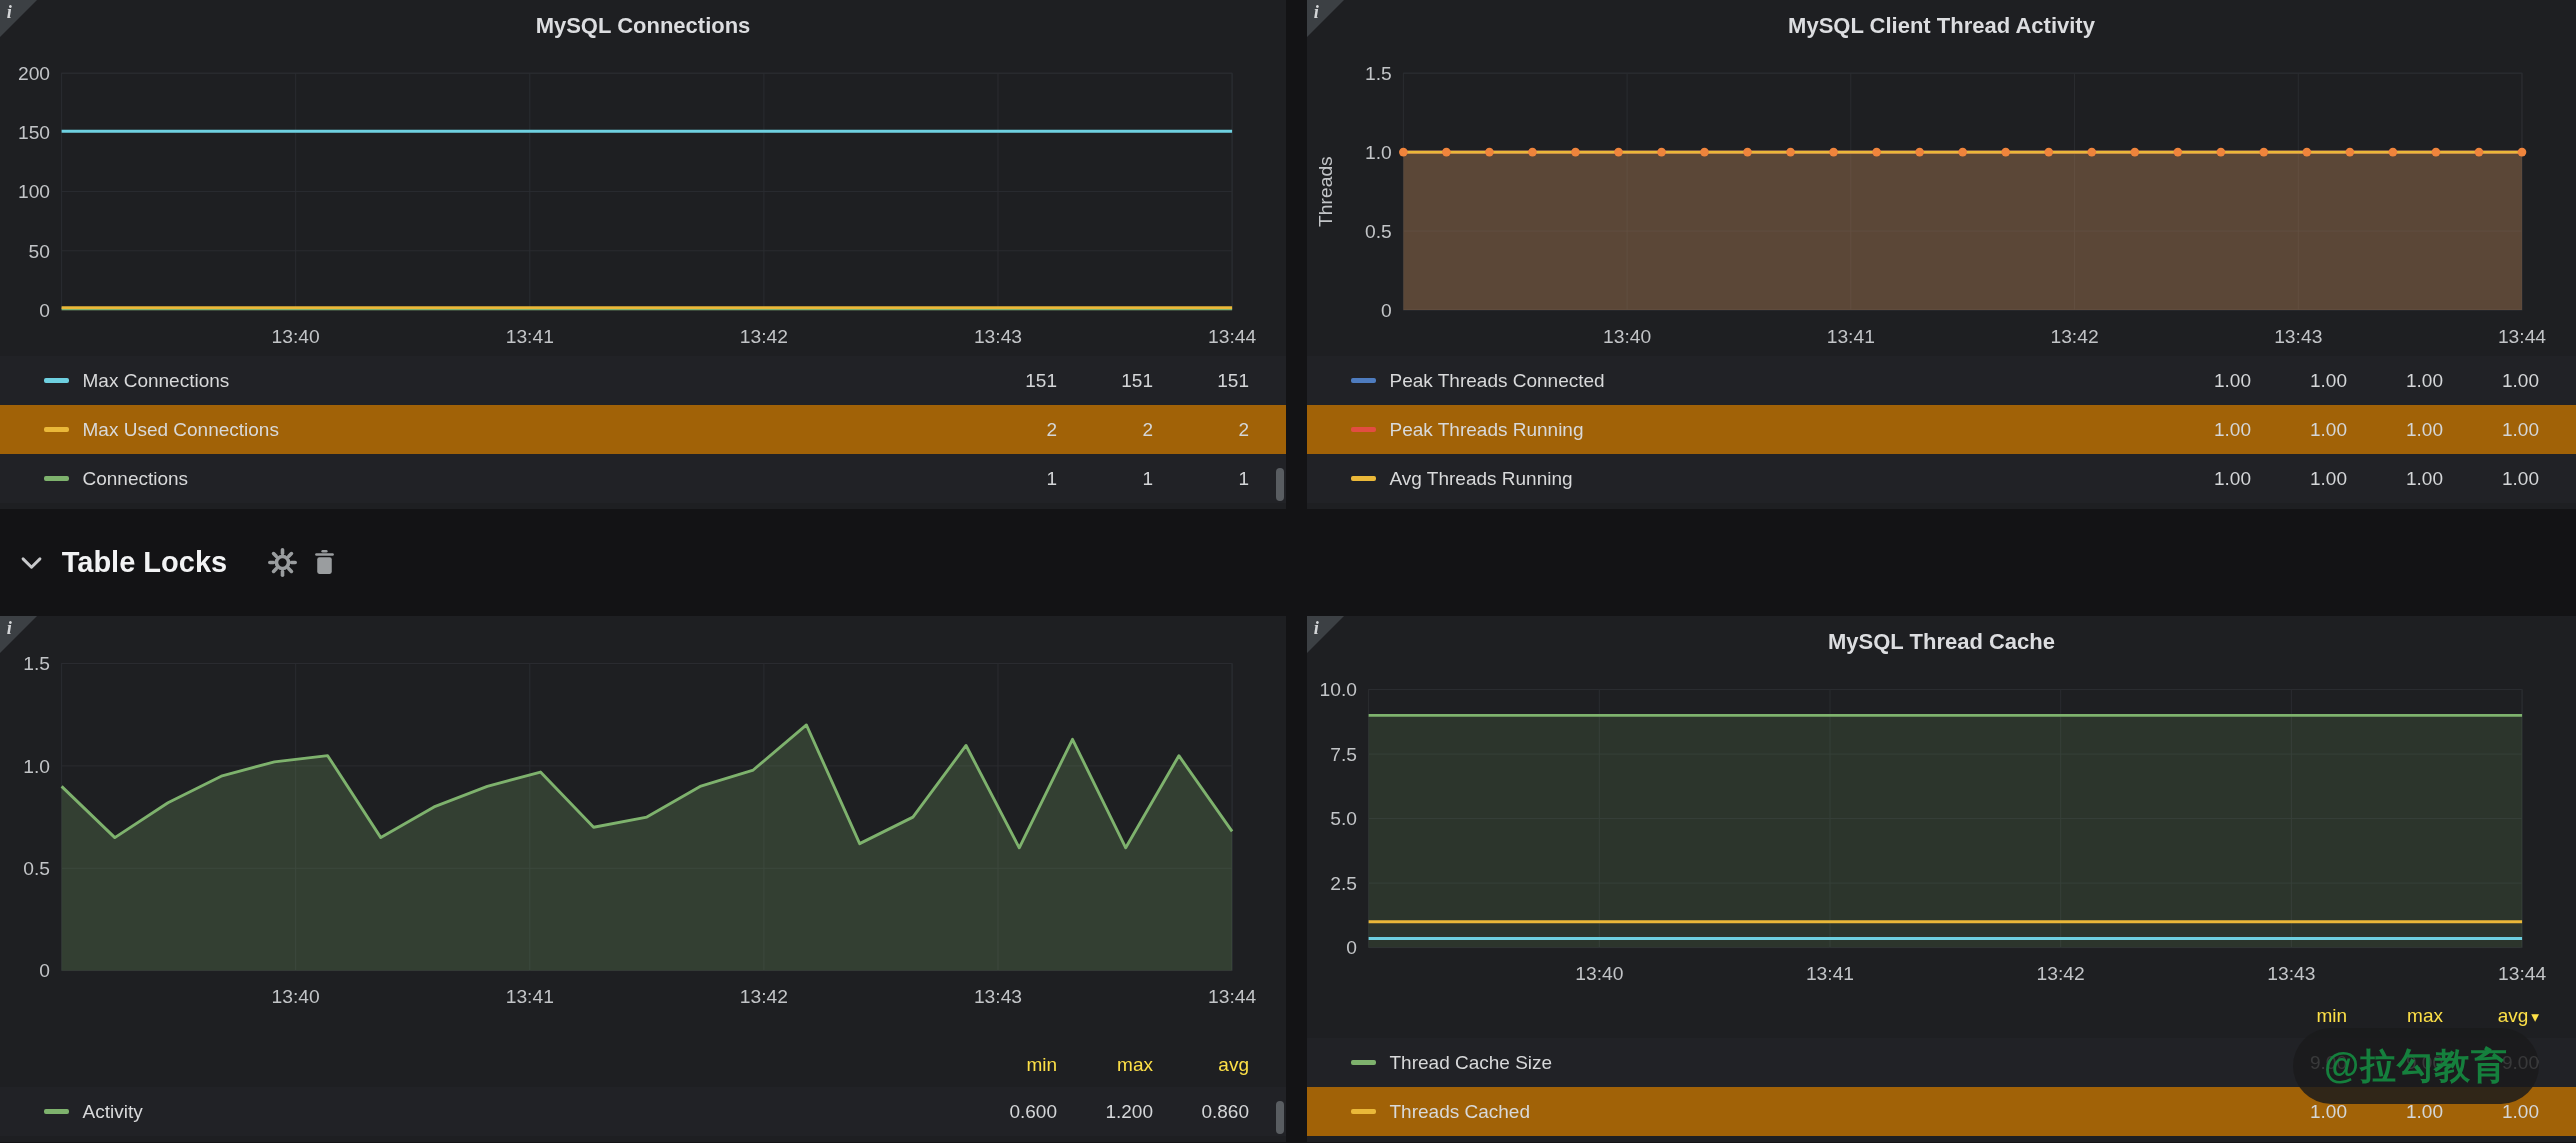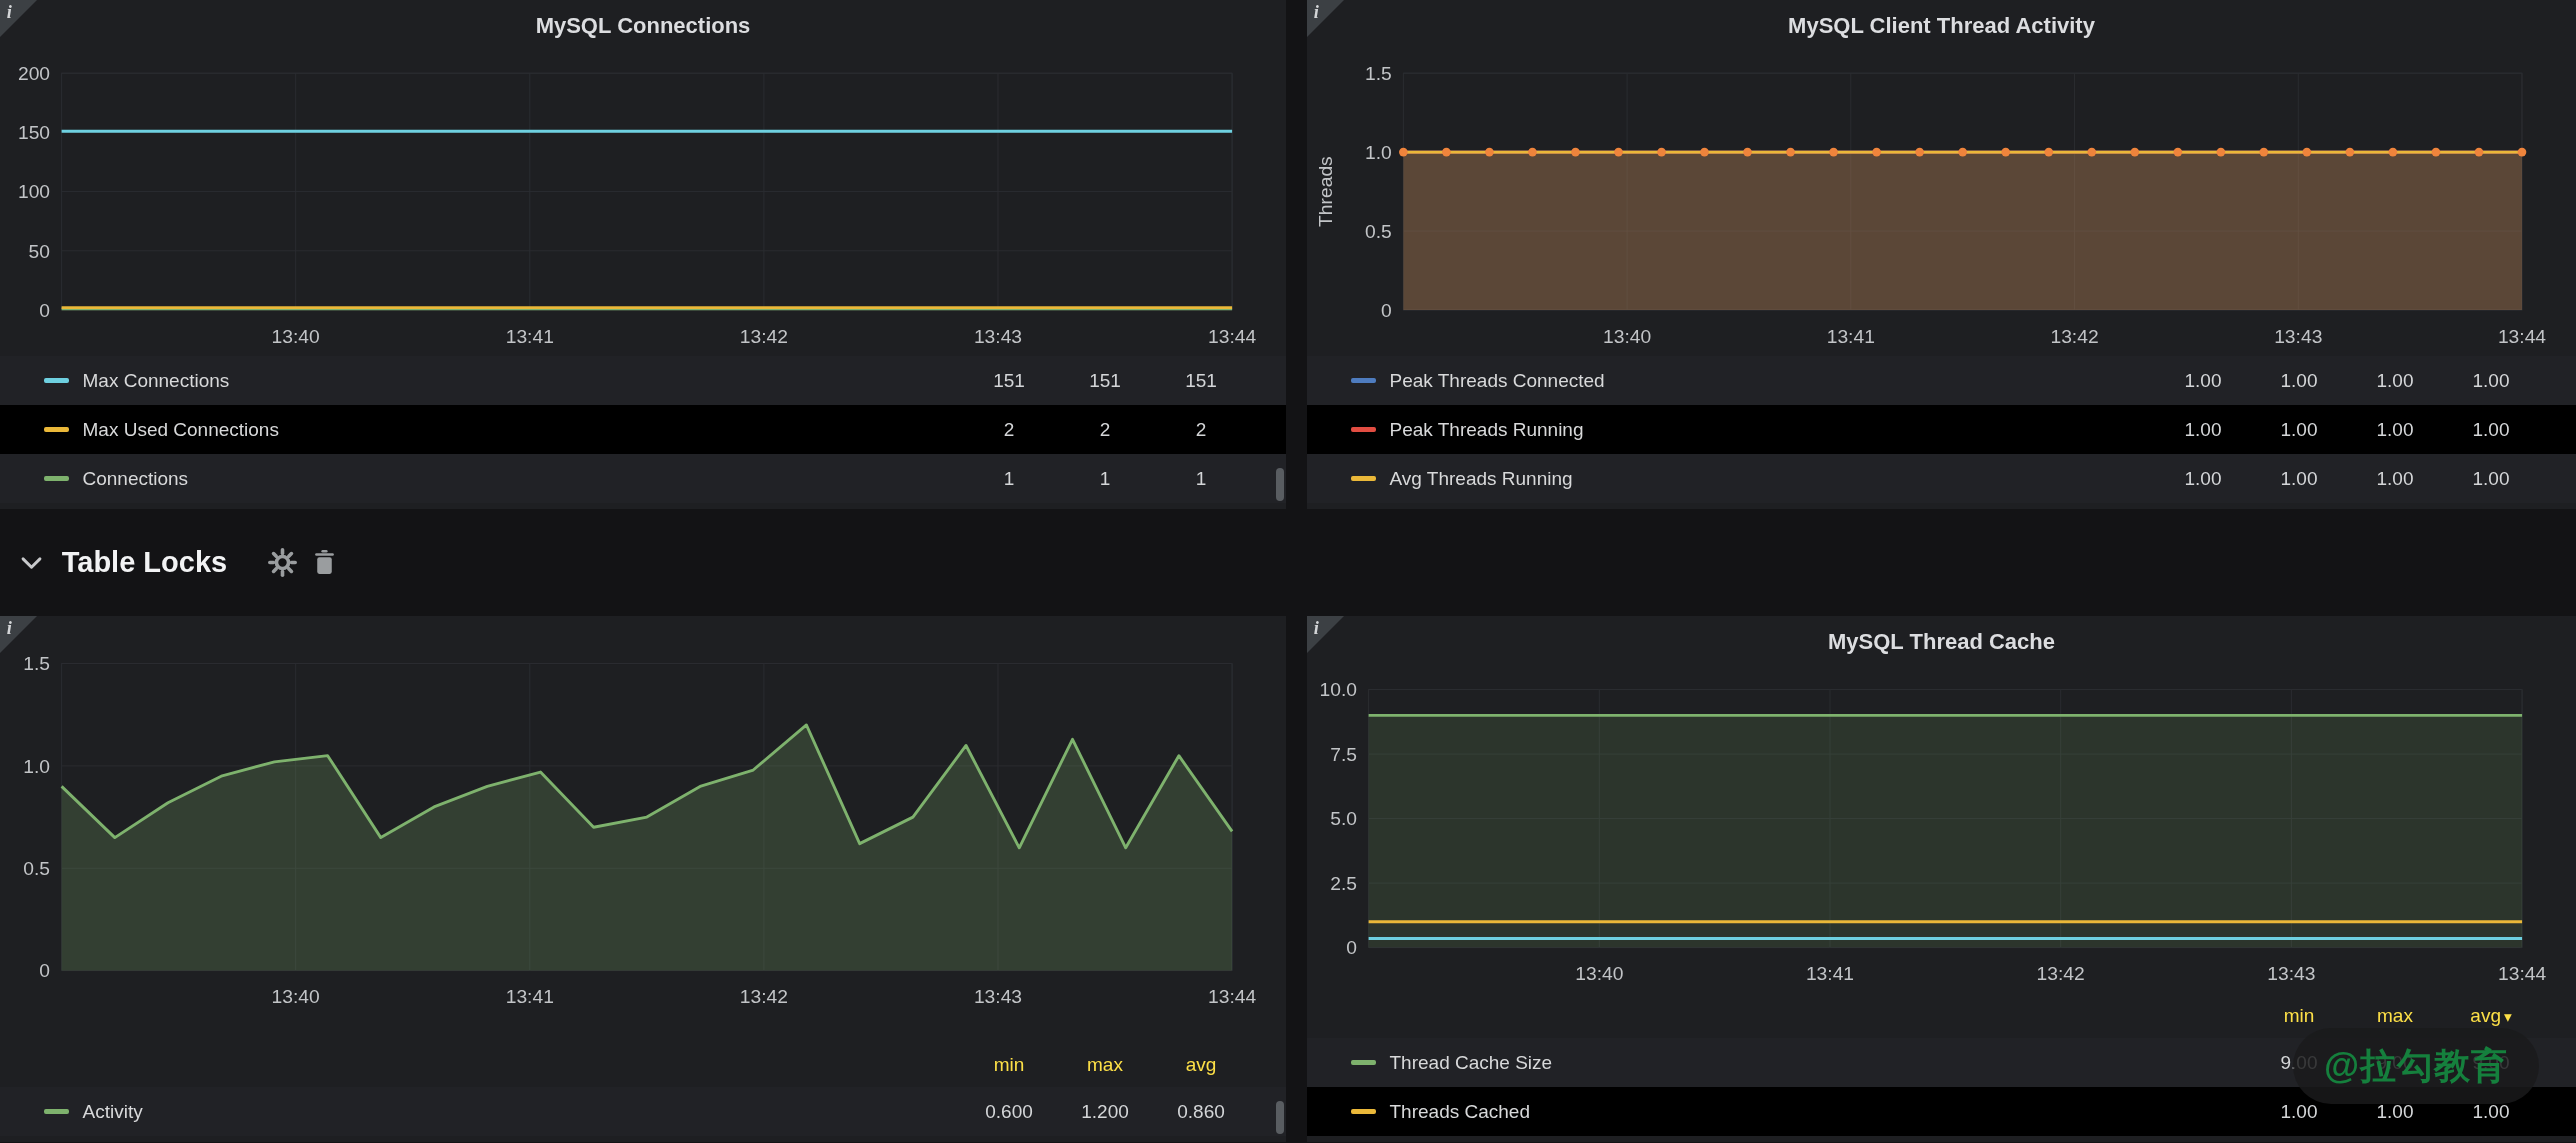--- a/index.html
+++ b/index.html
@@ -11,26 +11,26 @@
   .row.bottom{height:526px}
   .col-l{width:1286px}
   .col-r{width:1269px}
   .panel{position:relative;height:100%;background:#1e1f22;display:flex;flex-direction:column;overflow:hidden}
   .ptitle{height:52px;line-height:52px;text-align:center;font-size:22px;font-weight:bold;color:#dcdde0;cursor:pointer}
   .chart-area{flex:1;position:relative}
   svg.chart{position:absolute;inset:0;width:100%;height:100%;font-family:inherit}
   .legend{padding-bottom:5.8px}
   .lrow{display:flex;align-items:center;height:49px;padding:0 37px 0 44px}
   .stripe-a{background:#212226}
-  .stripe-b{background:#000000}
+  .stripe-b{background:#a16207}
   .lhead{height:44px}
   .swatch{width:25px;height:4.8px;border-radius:1.9px;margin-right:13.5px;flex:none}
   .llabel{font-size:19px;color:#d8d9da;cursor:pointer;white-space:nowrap}
   .spacer{flex:1}
-  .lval{width:96px;text-align:center;font-size:19px;color:#d4d6d8;white-space:nowrap}
+  .lval{width:96px;text-align:right;font-size:19px;color:#d4d6d8;white-space:nowrap}
   .lh{color:#fde047;font-weight:normal;cursor:pointer}
   .caret{font-size:15.4px;margin-left:2.9px}
   .corner{position:absolute;top:0;left:0;width:0;height:0;border-top:37px solid #3c4044;border-right:37px solid transparent;z-index:3;cursor:pointer}
   .corner span{position:absolute;top:-35px;left:6.7px;font-family:"Liberation Serif",serif;font-style:italic;font-weight:bold;font-size:18.3px;color:#d4d6d8}
   .sliver{position:absolute;right:1.9px;bottom:7.7px;width:7.7px;height:33px;border-radius:3.9px;background:#595d61;z-index:3;cursor:grab}
   .section{height:107px;display:flex;align-items:center;padding-left:17.3px;gap:15.4px}
   .chev{display:flex;align-items:center;cursor:pointer}
   .sec-title{font-size:29px;font-weight:bold;color:#f2f3f4;margin-right:25px;cursor:pointer}
   .icon-btn{display:flex;align-items:center;cursor:pointer}
   .watermark{position:absolute;right:37px;bottom:40px;background:rgba(26,26,28,0.84);

